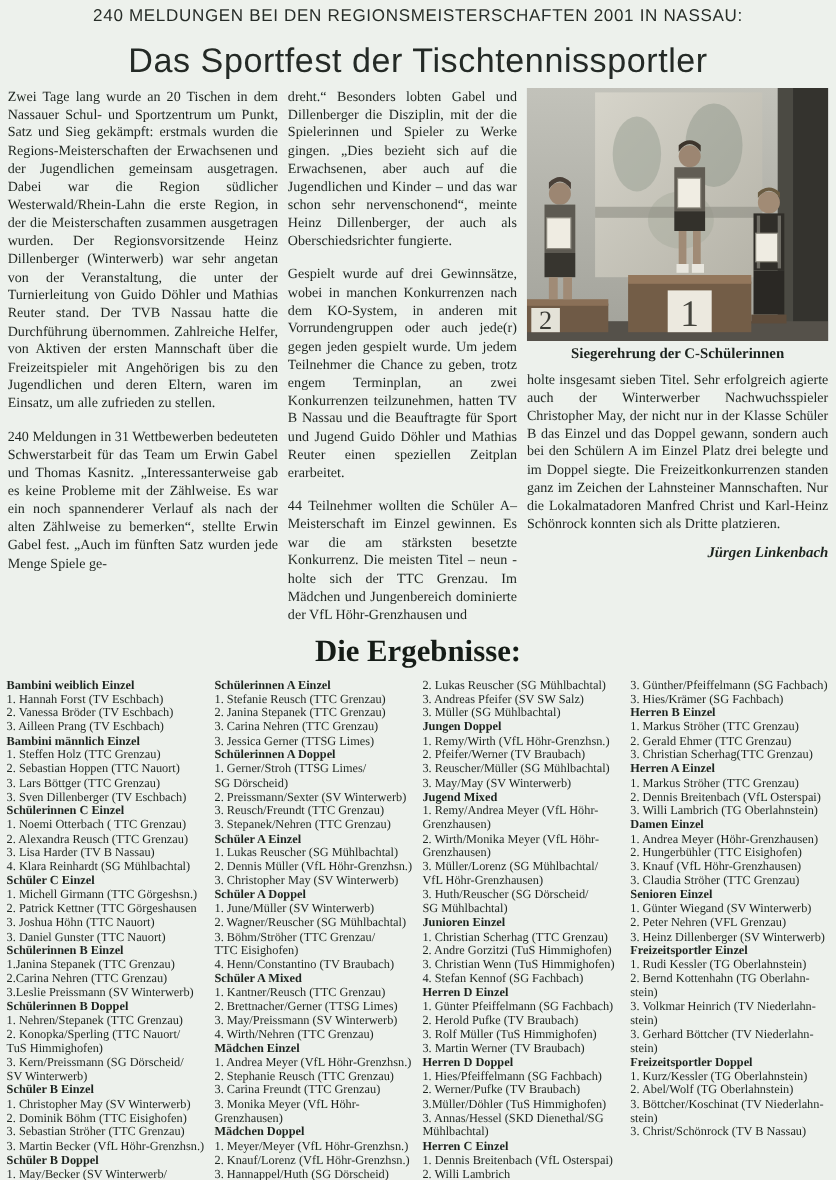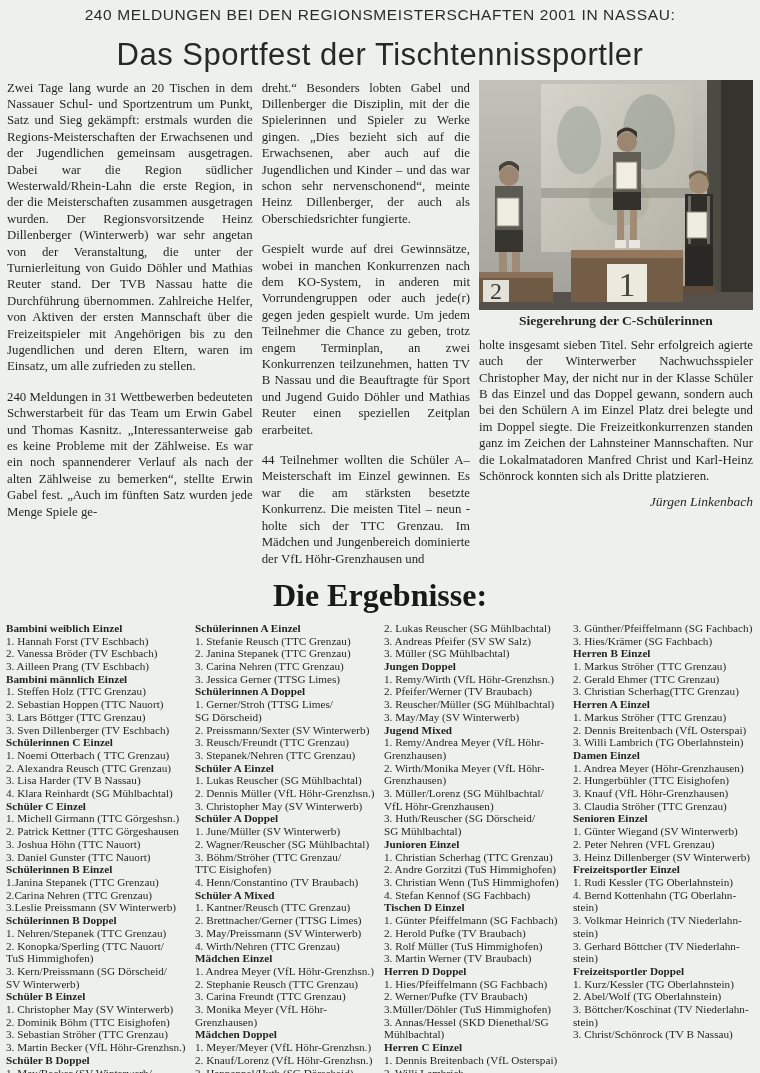--- a/index.html
+++ b/index.html
@@ -39,27 +39,27 @@
   .body-par:last-child{margin-bottom:0;}
 
   
   .photo-wrap{width:274px;margin-bottom:3px;}
   .photo-frame{width:274px;height:230px;overflow:hidden;background:#b4b4ac;}
   .photo-caption{
     font-weight:bold;font-size:13.5px;margin:3px 0 8px 0;
     text-align:center;line-height:1.2;
   }
   .author{
-    text-align:right;font-weight:normal;font-style:italic;
+    text-align:right;font-weight:bold;font-style:italic;
     font-size:13.5px;margin-top:10px;
   }
 
   
   .results-heading{
-    text-align:center;font-size:32px;font-weight:bold;
+    text-align:center;font-size:28px;font-weight:bold;
     margin:10px 0 8px 0;color:#151c17;
   }
   .results{
     display:flex;gap:8px;padding:0 2px;align-items:flex-start;
   }
   .rescol{width:184px;font-size:11.2px;line-height:12.7px;}
   .res-h{font-weight:bold;}
   .res-i{font-weight:normal;}
 </style>
 </head>
@@ -254,21 +254,21 @@
         <div class="res-i">Grenzhausen)</div>
         <div class="res-i">3. Müller/Lorenz (SG Mühlbachtal/</div>
         <div class="res-i">VfL Höhr-Grenzhausen)</div>
         <div class="res-i">3. Huth/Reuscher (SG Dörscheid/</div>
         <div class="res-i">SG Mühlbachtal)</div>
         <div class="res-h">Junioren Einzel</div>
         <div class="res-i">1. Christian Scherhag (TTC Grenzau)</div>
         <div class="res-i">2. Andre Gorzitzi (TuS Himmighofen)</div>
         <div class="res-i">3. Christian Wenn (TuS Himmighofen)</div>
         <div class="res-i">4. Stefan Kennof (SG Fachbach)</div>
-        <div class="res-h">Tischen D Einzel</div>
+        <div class="res-h">Herren D Einzel</div>
         <div class="res-i">1. Günter Pfeiffelmann (SG Fachbach)</div>
         <div class="res-i">2. Herold Pufke (TV Braubach)</div>
         <div class="res-i">3. Rolf Müller (TuS Himmighofen)</div>
         <div class="res-i">3. Martin Werner (TV Braubach)</div>
         <div class="res-h">Herren D Doppel</div>
         <div class="res-i">1. Hies/Pfeiffelmann (SG Fachbach)</div>
         <div class="res-i">2. Werner/Pufke (TV Braubach)</div>
         <div class="res-i">3.Müller/Döhler (TuS Himmighofen)</div>
         <div class="res-i">3. Annas/Hessel (SKD Dienethal/SG</div>
         <div class="res-i">Mühlbachtal)</div>
@@ -292,21 +292,21 @@
         <div class="res-i">1. Andrea Meyer (Höhr-Grenzhausen)</div>
         <div class="res-i">2. Hungerbühler (TTC Eisighofen)</div>
         <div class="res-i">3. Knauf (VfL Höhr-Grenzhausen)</div>
         <div class="res-i">3. Claudia Ströher (TTC Grenzau)</div>
         <div class="res-h">Senioren Einzel</div>
         <div class="res-i">1. Günter Wiegand (SV Winterwerb)</div>
         <div class="res-i">2. Peter Nehren (VFL Grenzau)</div>
         <div class="res-i">3. Heinz Dillenberger (SV Winterwerb)</div>
         <div class="res-h">Freizeitsportler Einzel</div>
         <div class="res-i">1. Rudi Kessler (TG Oberlahnstein)</div>
-        <div class="res-i">4. Bernd Kottenhahn (TG Oberlahn-</div>
+        <div class="res-i">2. Bernd Kottenhahn (TG Oberlahn-</div>
         <div class="res-i">stein)</div>
         <div class="res-i">3. Volkmar Heinrich (TV Niederlahn-</div>
         <div class="res-i">stein)</div>
         <div class="res-i">3. Gerhard Böttcher (TV Niederlahn-</div>
         <div class="res-i">stein)</div>
         <div class="res-h">Freizeitsportler Doppel</div>
         <div class="res-i">1. Kurz/Kessler (TG Oberlahnstein)</div>
         <div class="res-i">2. Abel/Wolf (TG Oberlahnstein)</div>
         <div class="res-i">3. Böttcher/Koschinat (TV Niederlahn-</div>
         <div class="res-i">stein)</div>

